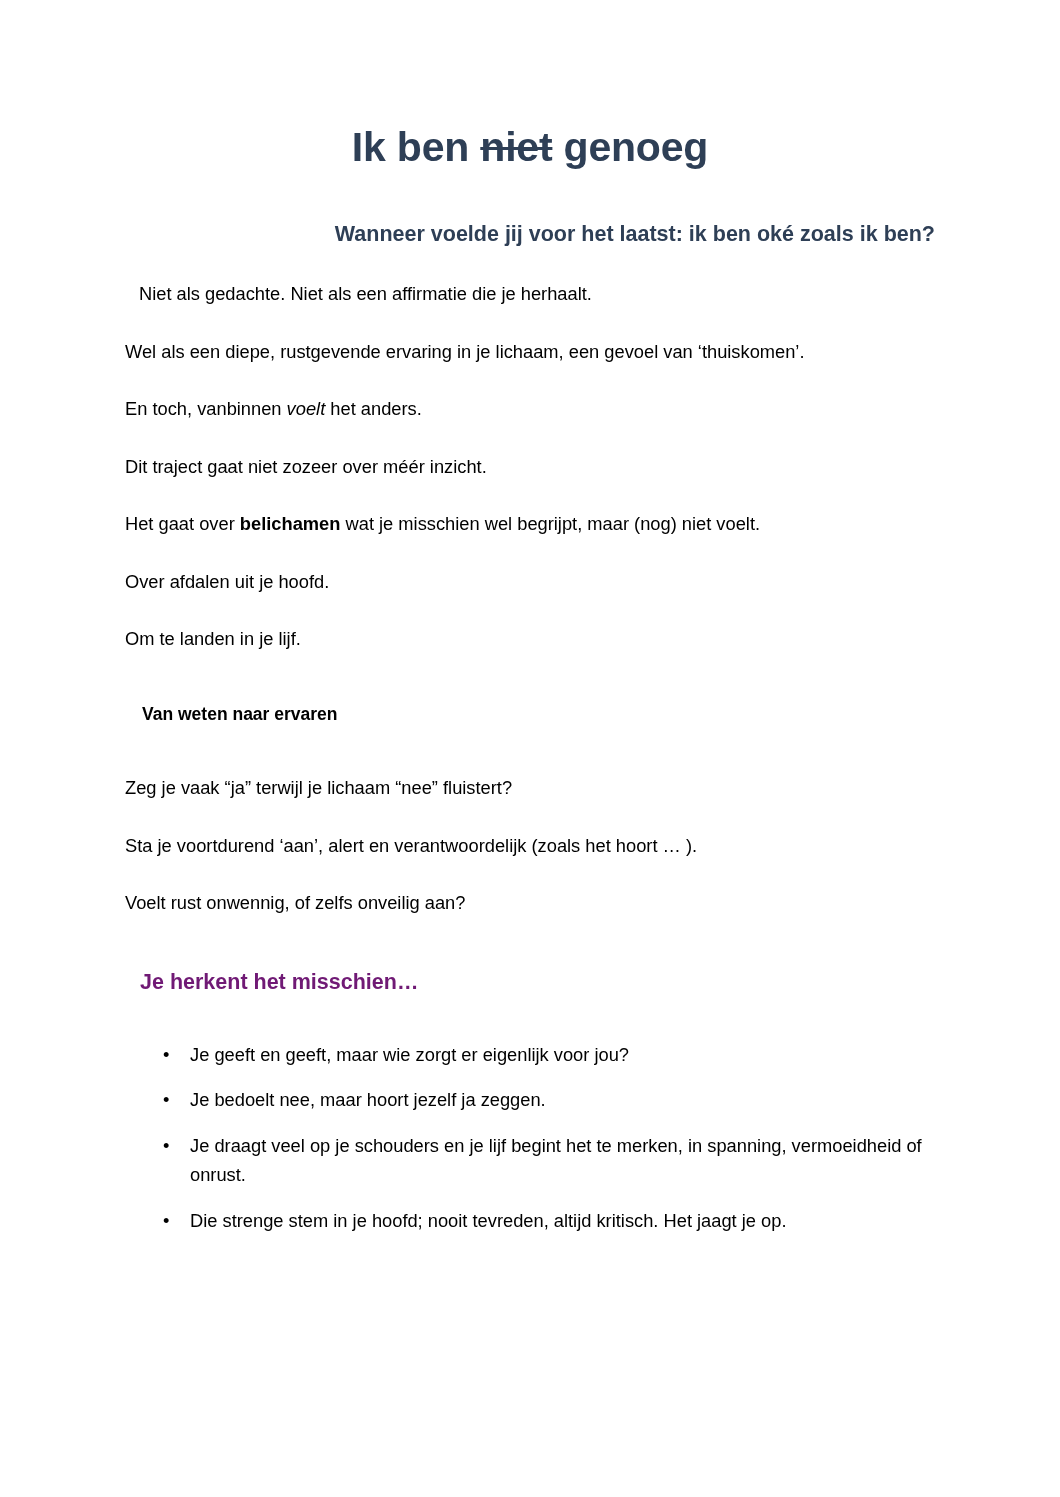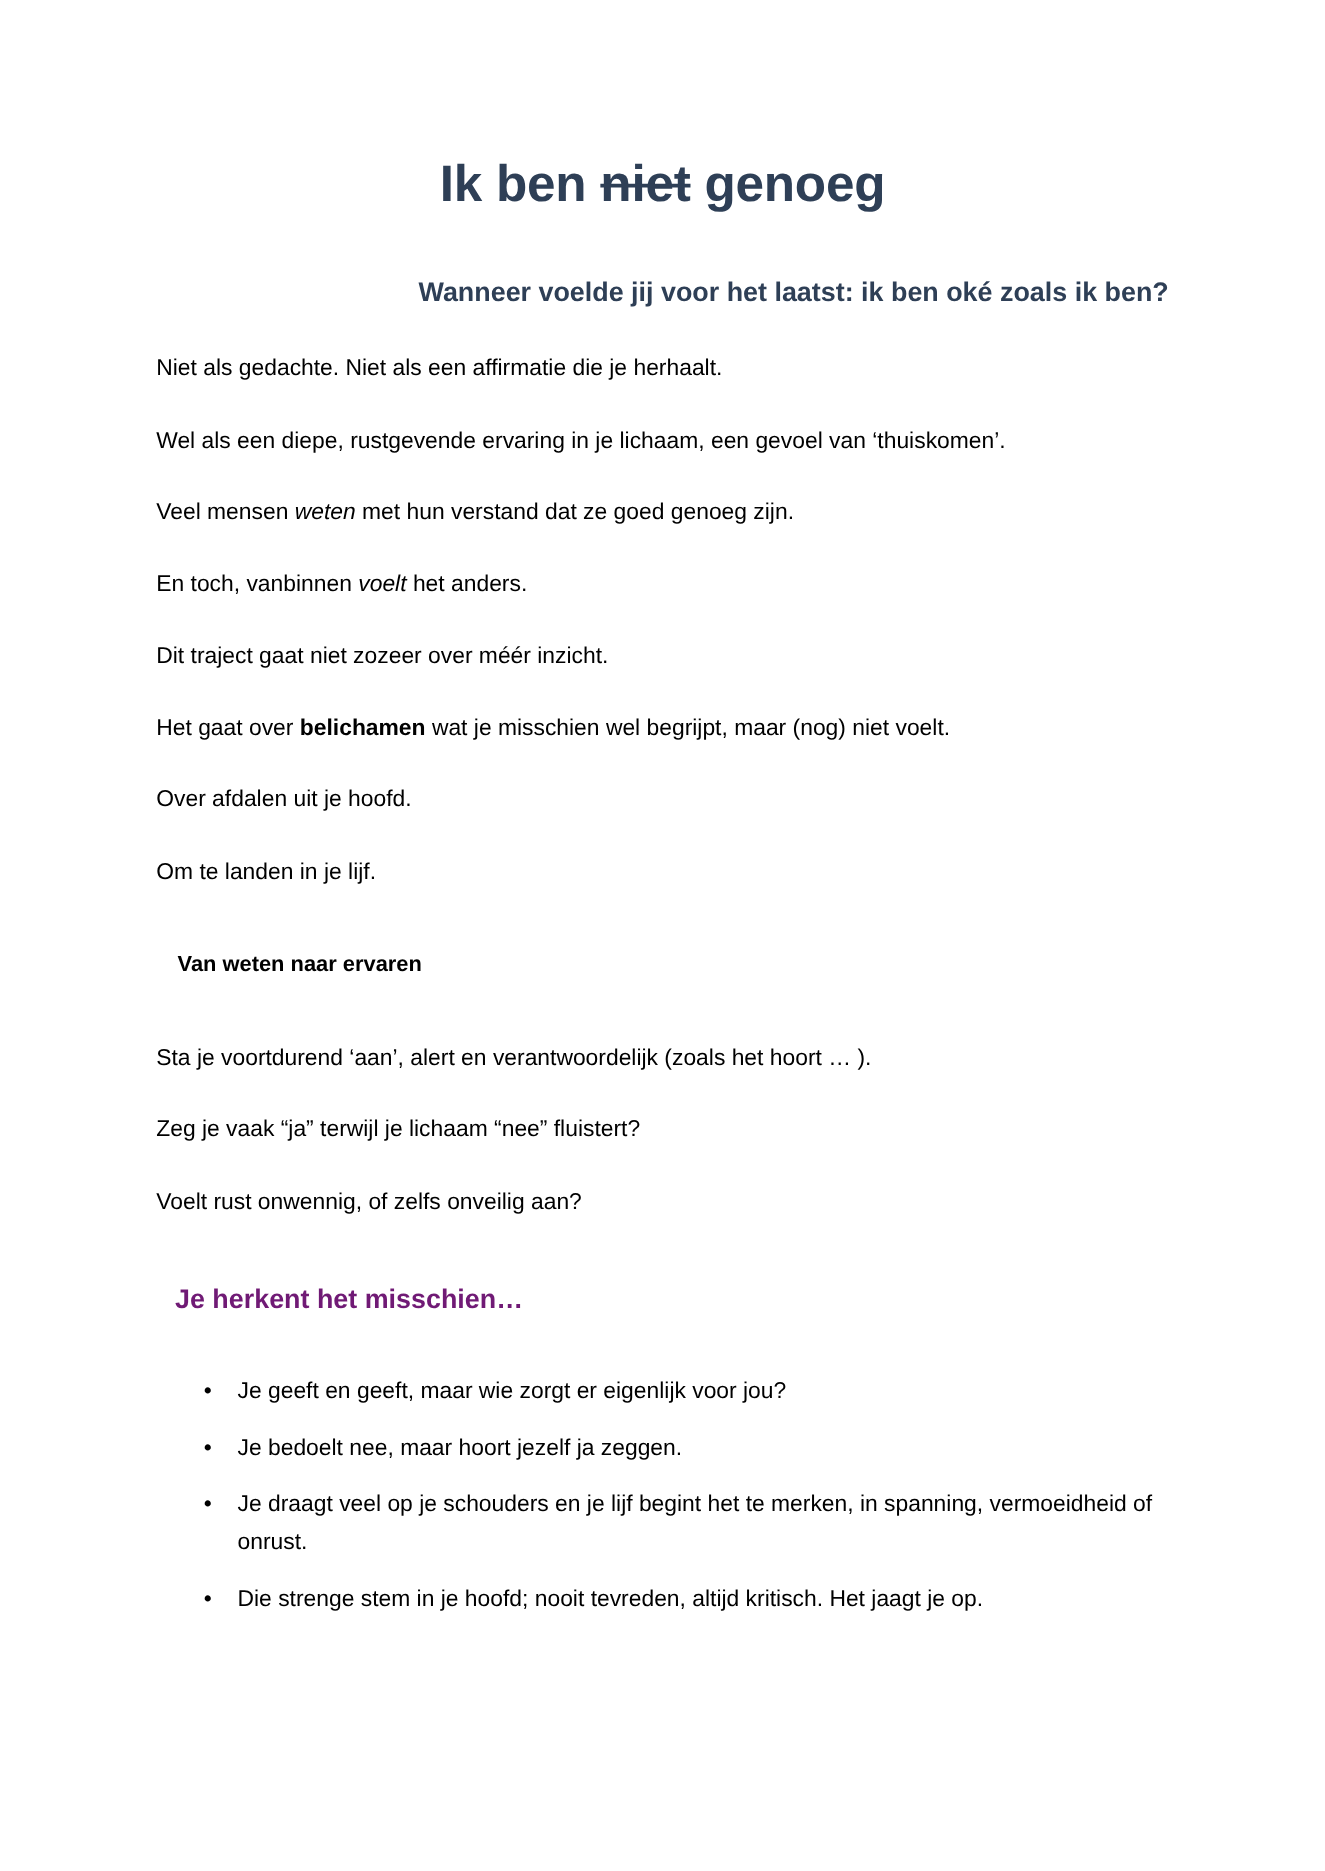--- a/index.html
+++ b/index.html
@@ -83,20 +83,21 @@
   
   .body-para {
     margin: 0;
     padding-top: 31px;
     font-size: 18.3px;
     line-height: 1.45;
     color: #000000;
   }
   .body-para.first-after-heading {
     padding-top: 32px;
+    margin-left: 14px;
   }
   .body-para em { font-style: italic; }
   .body-para strong { font-weight: bold; }
 
   .lead-bold {
     margin: 17px;
     padding-top: 32px;
     font-size: 17.5px;
     font-weight: bold;
     line-height: 1.45;
@@ -137,35 +138,34 @@
   <div class="content">
 
     <h1 class="doc-title"><span>Ik ben </span><span class="strike">niet</span><span> genoeg</span></h1>
 
 
     <h2 class="section-heading">Wanneer voelde jij voor het laatst: ik ben oké zoals ik ben?</h2>
 
     <p class="body-para first-after-heading">Niet als gedachte. Niet als een affirmatie die je herhaalt.</p>
     <p class="body-para">Wel als een diepe, rustgevende ervaring in je lichaam, een gevoel van ‘thuiskomen’.</p>
 
-    <p class="body-para"><span>Veel mensen </span><em>weten</em><span> met hun verstand dat ze goed genoeg zijn.</span></p>
 
     <p class="body-para"><span>En toch, vanbinnen </span><em>voelt</em><span> het anders.</span></p>
 
     <p class="body-para">Dit traject gaat niet zozeer over méér inzicht.</p>
 
     <p class="body-para"><span>Het gaat over </span><strong>belichamen</strong><span> wat je misschien wel begrijpt, maar (nog) niet voelt.</span></p>
 
     <p class="body-para">Over afdalen uit je hoofd.</p>
     <p class="body-para">Om te landen in je lijf.</p>
 
     <p class="lead-bold">Van weten naar ervaren</p>
 
+    <p class="body-para">Zeg je vaak “ja” terwijl je lichaam “nee” fluistert?</p>
     <p class="body-para">Sta je voortdurend ‘aan’, alert en verantwoordelijk (zoals het hoort … ).</p>
-    <p class="body-para">Zeg je vaak “ja” terwijl je lichaam “nee” fluistert?</p>
     <p class="body-para">Voelt rust onwennig, of zelfs onveilig aan?</p>
 
     <h2 class="section-heading-alt">Je herkent het misschien…</h2>
 
     <ul class="bullet-list">
       <li class="bullet-item">
         <span class="bullet-dot">•</span>
         <span>Je geeft en geeft, maar wie zorgt er eigenlijk voor jou?</span>
       </li>
       <li class="bullet-item">

